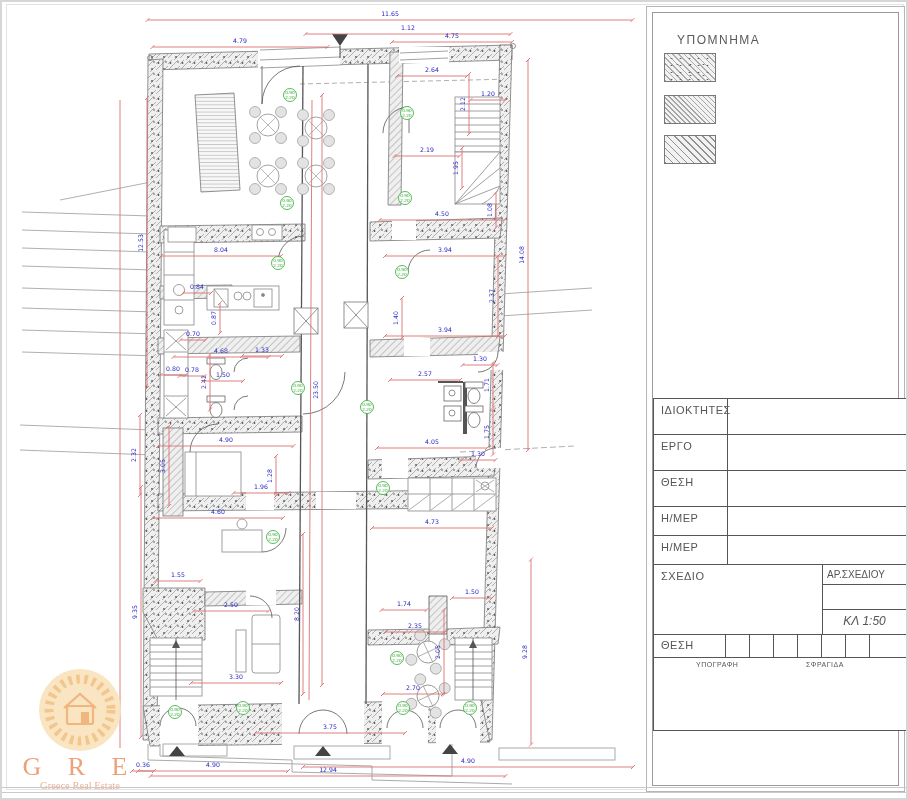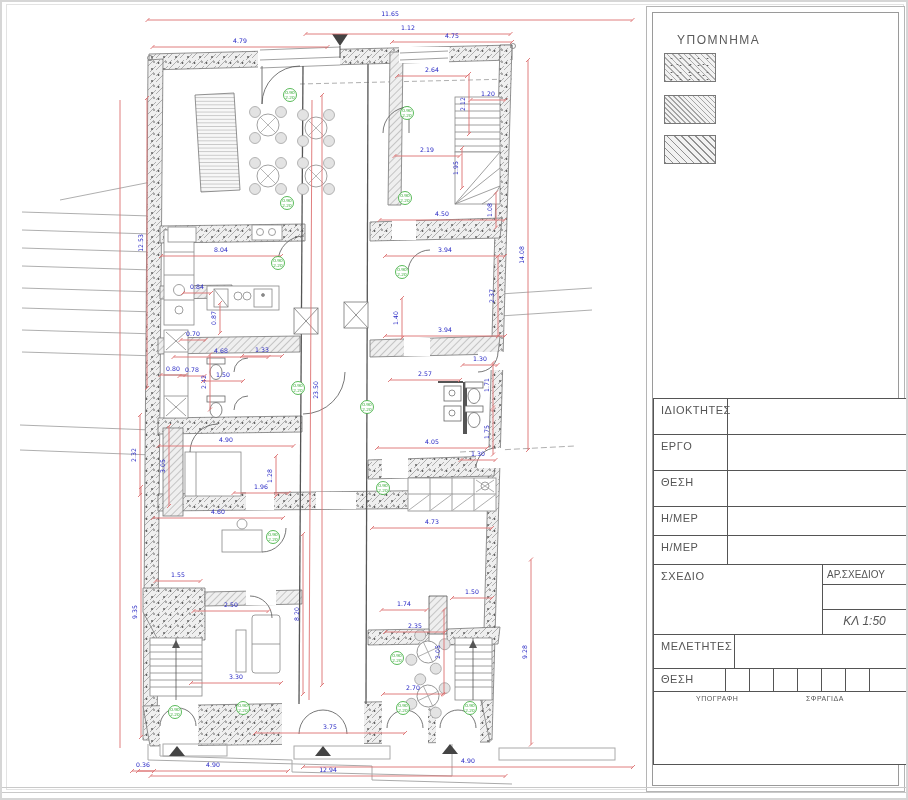--- a/index.html
+++ b/index.html
@@ -646,37 +646,46 @@
         <span class="tb-div" style="left:73px"></span>
       </div>
       <div class="tb-row" style="height:69px">
         <span class="tb-label">ΣΧΕΔΙΟ</span>
         <div class="tb-sub" style="height:69px">
           <div class="tb-sub-cell">ΑΡ.ΣΧΕΔΙΟΥ</div>
           <div class="tb-sub-cell" style="height:16px"></div>
           <div class="tb-scale">ΚΛ 1:50</div>
         </div>
       </div>
-      <div class="tb-row" style="height:33px">
-        <span class="tb-label">ΜΕΛΕΤΗΤΕΣ</span>
-        <span class="tb-div" style="left:80px"></span>
-      </div>
       <div class="tb-row" style="height:22px">
         <span class="tb-label" style="top:4px">ΘΕΣΗ</span>
         <span class="tb-div" style="left:71px"></span>
         <span class="tb-div" style="left:95px"></span>
         <span class="tb-div" style="left:119px"></span>
         <span class="tb-div" style="left:143px"></span>
         <span class="tb-div" style="left:167px"></span>
         <span class="tb-div" style="left:191px"></span>
         <span class="tb-div" style="left:215px"></span>
       </div>
       <div class="tb-row" style="height:72px">
         <span class="sig-label" style="left:42px">ΥΠΟΓΡΑΦΗ</span>
         <span class="sig-label" style="left:152px">ΣΦΡΑΓΙΔΑ</span>
       </div>
     </div>
   </div>
 
+  <div class="logo">
+    <svg width="132" height="84">
+      <circle cx="66" cy="42" r="41" fill="#fae3bd"></circle>
+      <circle cx="66" cy="42" r="31" fill="none" stroke="#f2c285" stroke-width="9" stroke-dasharray="3.5 4.4"></circle>
+      <g stroke="#eeb072" stroke-width="2.2" fill="none">
+        <path d="M50,40 L66,26 L82,40"></path>
+        <rect x="53" y="38" width="26" height="18" rx="2"></rect>
+        <rect x="67" y="44" width="8" height="12" fill="#eeb072" stroke="none"></rect>
+      </g>
+    </svg>
+    <div class="logo-text">G R E</div>
+    <div class="logo-sub">Greece Real Estate</div>
+  </div>
 
   <div class="bottom-rule"></div>
   <div class="outer-frame"></div>
 </div>
 
 </body></html>

